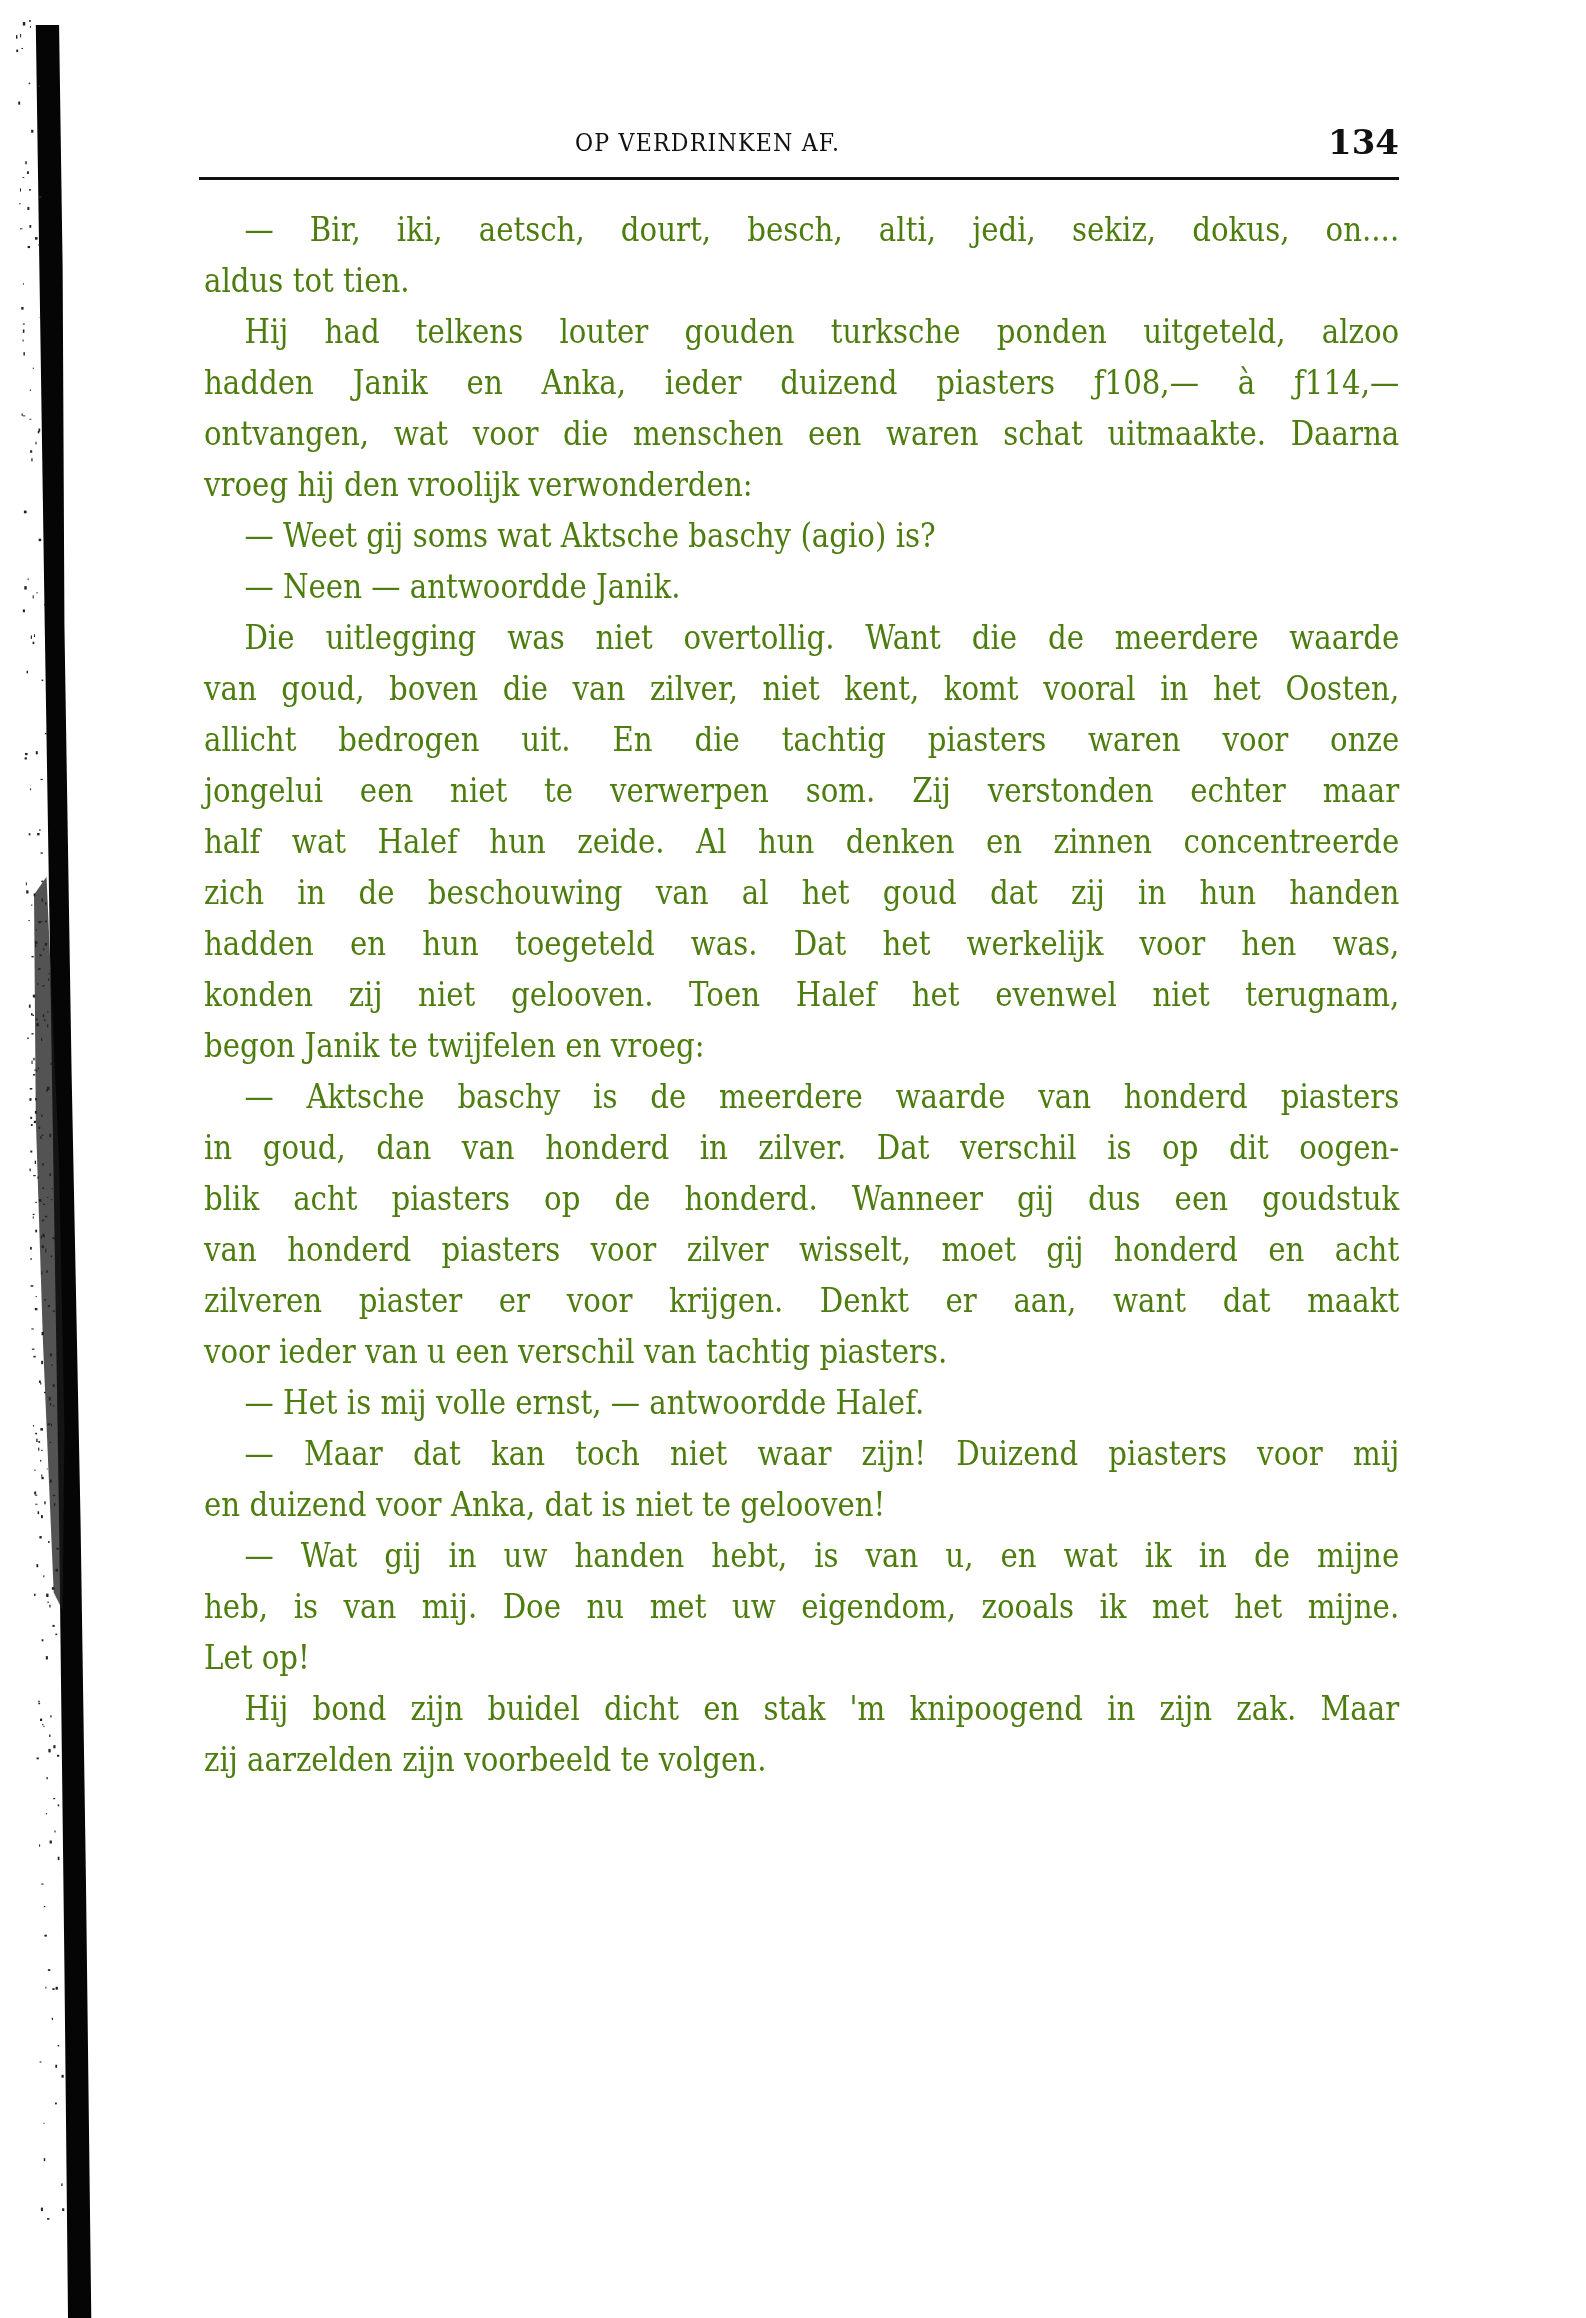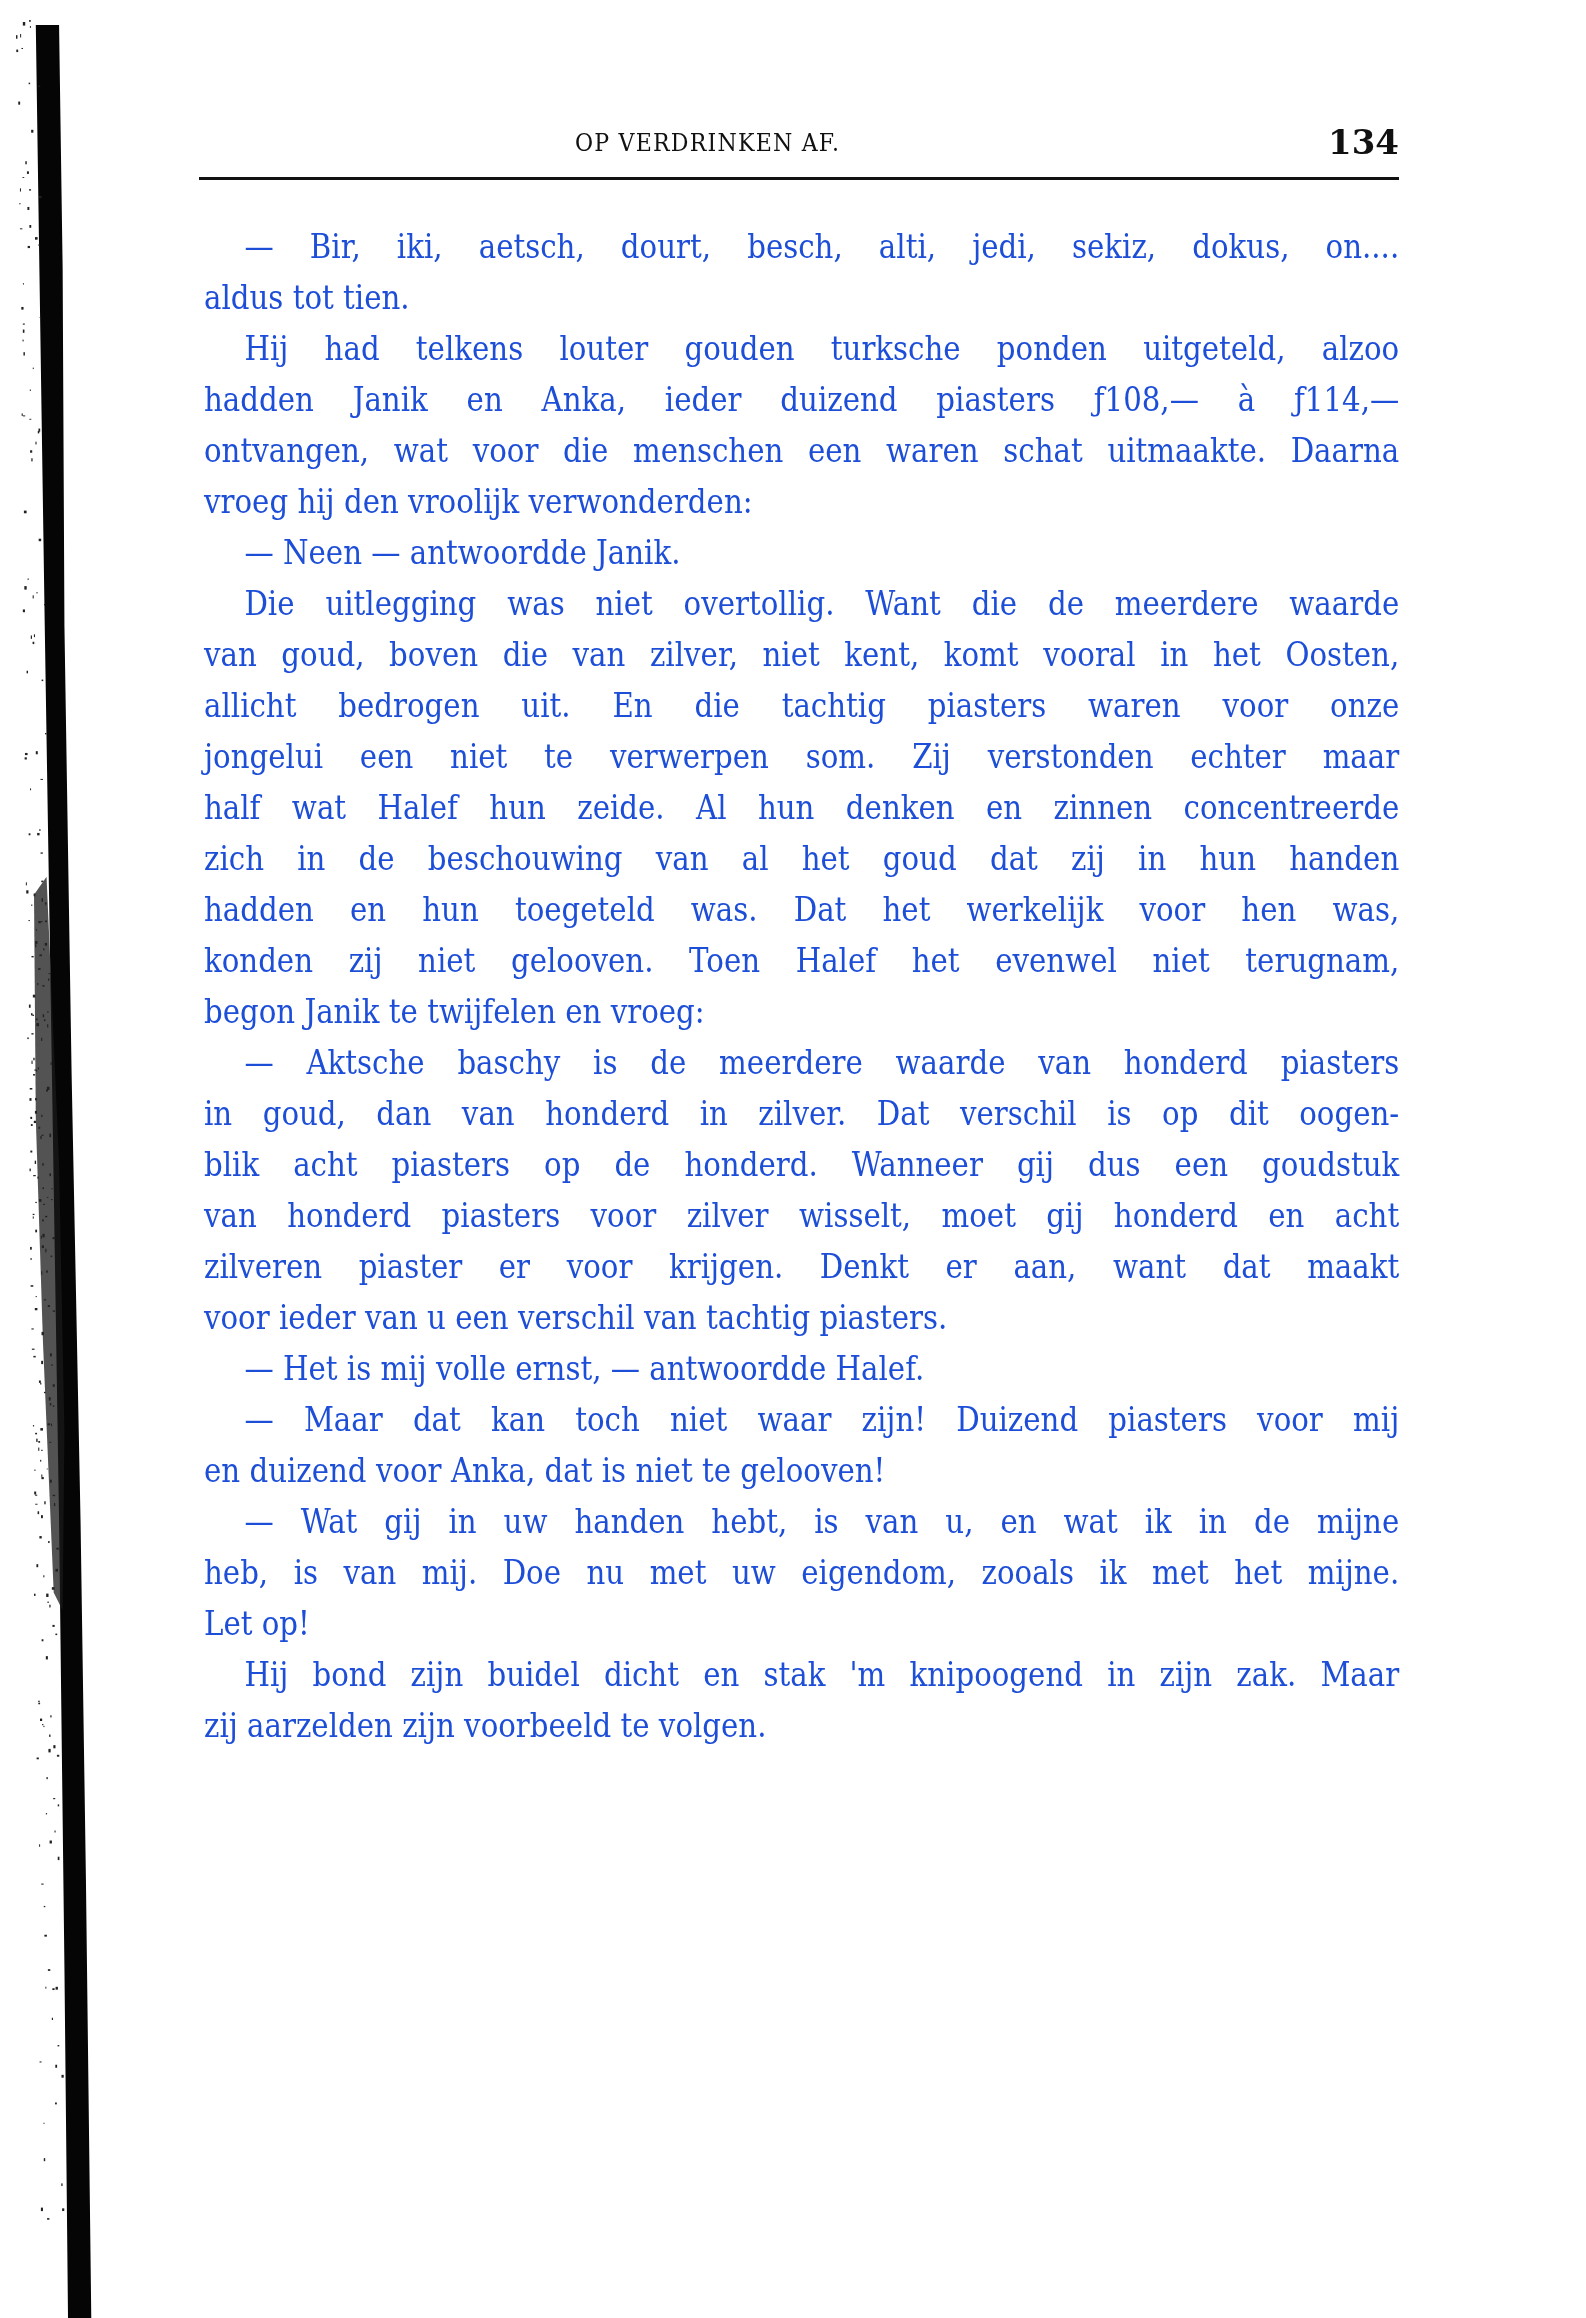--- a/index.html
+++ b/index.html
@@ -22,23 +22,23 @@
   .page-number {
     position: absolute; right: 0; top: 0;
     font-size: 34px; font-weight: bold; letter-spacing: 0px;
   }
   .head-rule {
     position: absolute; left: 199px; top: 177px; width: 1200px; height: 2.7px;
     background: #111;
   }
 
   .body-text {
-    position: absolute; left: 204px; top: 221px; width: 1195px;
+    position: absolute; left: 204px; top: 204px; width: 1195px;
     font-family: "DejaVu Serif", "Liberation Serif", serif;
-    font-size: 34px; color: #1d4ed8;
+    font-size: 34px; color: #4d7c0f;
   }
   .line {
     height: 51px; line-height: 51px; white-space: nowrap;
     text-align: justify; text-align-last: justify;
     transform: scaleX(0.86); transform-origin: left; width: 116.3%;
   }
   .line.last { text-align-last: left; }
   .line.indent { padding-left: 47px; box-sizing: border-box; }
 </style>
 </head>
@@ -312,20 +312,23 @@
         <div class="line indent">— Bir, iki, aetsch, dourt, besch, alti, jedi, sekiz, dokus, on....</div>
         <div class="line last">aldus tot tien.</div>
       </div>
       <div>
         <div class="line indent">Hij had telkens louter gouden turksche ponden uitgeteld, alzoo</div>
         <div class="line">hadden Janik en Anka, ieder duizend piasters ƒ108,— à ƒ114,—</div>
         <div class="line">ontvangen, wat voor die menschen een waren schat uitmaakte. Daarna</div>
         <div class="line last">vroeg hij den vroolijk verwonderden:</div>
       </div>
       <div>
+        <div class="line indent last">— Weet gij soms wat Aktsche baschy (agio) is?</div>
+      </div>
+      <div>
         <div class="line indent last">— Neen — antwoordde Janik.</div>
       </div>
       <div>
         <div class="line indent">Die uitlegging was niet overtollig. Want die de meerdere waarde</div>
         <div class="line">van goud, boven die van zilver, niet kent, komt vooral in het Oosten,</div>
         <div class="line">allicht bedrogen uit. En die tachtig piasters waren voor onze</div>
         <div class="line">jongelui een niet te verwerpen som. Zij verstonden echter maar</div>
         <div class="line">half wat Halef hun zeide. Al hun denken en zinnen concentreerde</div>
         <div class="line">zich in de beschouwing van al het goud dat zij in hun handen</div>
         <div class="line">hadden en hun toegeteld was. Dat het werkelijk voor hen was,</div>

